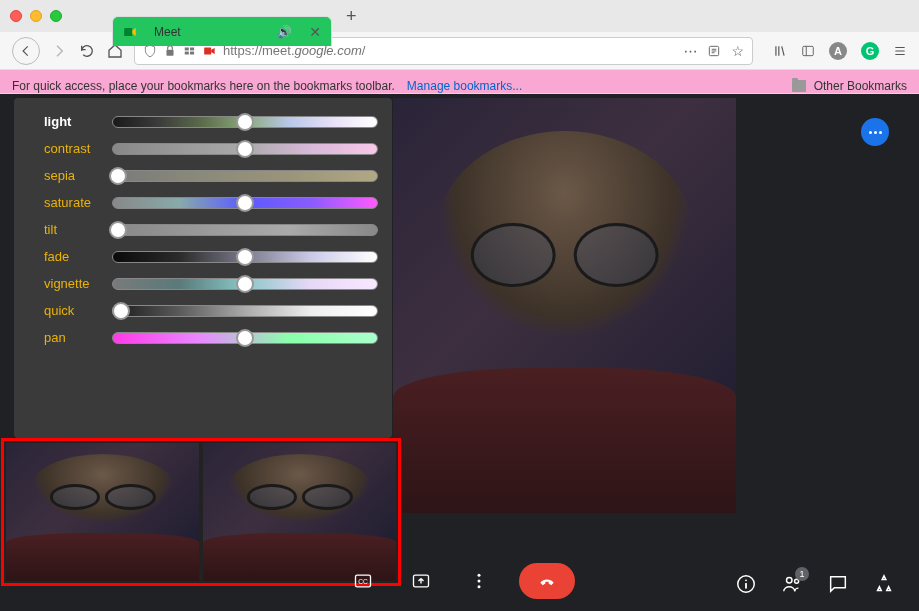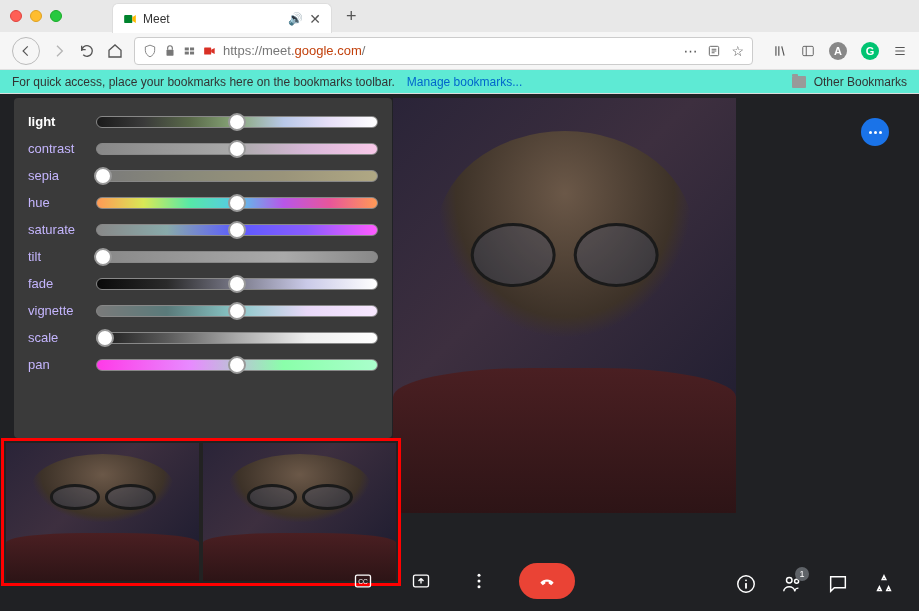--- a/index.html
+++ b/index.html
@@ -5,62 +5,62 @@
 * { box-sizing: border-box; margin: 0; padding: 0; font-family: -apple-system, BlinkMacSystemFont, "Segoe UI", Arial, sans-serif; }
 body { width: 919px; height: 611px; background: #f5f5f5; overflow: hidden; position: relative; }
 
 
 .titlebar { height: 32px; background: #e8e8e8; display: flex; align-items: center; padding: 0 10px; }
 .traffic { display: flex; gap: 8px; }
 .traffic-dot { width: 12px; height: 12px; border-radius: 50%; }
 .dot-red { background: #ff5f56; border: 0.5px solid #e0443e; }
 .dot-yellow { background: #ffbd2e; border: 0.5px solid #dea123; }
 .dot-green { background: #27c93f; border: 0.5px solid #1aab29; }
-.tab { margin-left: 50px; background: #ffffff; border-radius: 6px 6px 0 0; height: 30px; width: 220px; display: flex; align-items: center; padding: 0 10px; gap: 6px; border: 1px solid #ddd; border-bottom: none; position: relative; top: 2px; }
+.tab { margin-left: 50px; background: #22c55e; border-radius: 6px 6px 0 0; height: 30px; width: 220px; display: flex; align-items: center; padding: 0 10px; gap: 17px; border: 1px solid #ddd; border-bottom: none; position: relative; top: 15px; }
 .tab-icon { width: 14px; height: 14px; }
 .tab-title { font-size: 12px; color: #333; flex: 1; overflow: hidden; white-space: nowrap; }
 .tab-sound { font-size: 12px; color: #555; }
 .tab-close { font-size: 14px; color: #555; cursor: pointer; }
 .new-tab { margin-left: 14px; font-size: 18px; color: #555; cursor: pointer; }
 
 .navbar { height: 38px; background: #f6f6f6; display: flex; align-items: center; padding: 0 12px; gap: 10px; border-bottom: 1px solid #e0e0e0; }
 .nav-icon { width: 18px; height: 18px; fill: #555; color: #555; display: flex; align-items: center; justify-content: center; }
 .nav-icon.disabled { opacity: .4; }
 .nav-icon svg { width: 16px; height: 16px; }
 .url-bar { flex: 1; height: 28px; background: #fff; border: 1px solid #ccc; border-radius: 4px; display: flex; align-items: center; padding: 0 8px; gap: 6px; font-size: 13px; color: #777; }
 .url-text { flex: 1; white-space: nowrap; overflow: hidden; }
-.url-text .domain { color: #c2410c; }
+.url-text .domain { color: #737373; font-style: italic; }
 .url-ctrl { display: flex; align-items: center; gap: 10px; color: #555; }
 .url-ctrl span { font-size: 14px; }
 .right-icons { display: flex; align-items: center; gap: 14px; margin-left: 10px; }
 .circle-icon { width: 18px; height: 18px; border-radius: 50%; display: flex; align-items: center; justify-content: center; font-size: 11px; font-weight: bold; }
 .g-icon { background: #00c472; color: #fff; }
 .a-icon { background: #888; color: #fff; }
 
-.bookmark-bar { height: 24px; background: #5eead4; display: flex; align-items: center; padding: 0 12px; font-size: 12px; color: #333; border-bottom: 1px solid #ddd; }
+.bookmark-bar { height: 24px; background: #f9a8d4; display: flex; align-items: flex-end; padding: 0 12px; font-size: 12px; color: #333; border-bottom: 1px solid #ddd; }
 .bookmark-bar a { color: #0066cc; text-decoration: none; margin-left: 12px; }
 .bookmark-bar .other { margin-left: auto; display: flex; align-items: center; gap: 8px; color: #333; }
 .folder-icon { width: 14px; height: 12px; background: #999; border-radius: 1px; position: relative; }
 .folder-icon::before { content:''; position:absolute; top:-2px; left:0; width:6px; height:2px; background:#999; border-radius:1px 1px 0 0; }
 
 
 .video-area { position: relative; height: 517px; background: #202124; }
 .main-video { position: absolute; left: 393px; top: 4px; width: 343px; height: 415px; background: linear-gradient(135deg, #2a2438 0%, #3d2f3f 40%, #1a1a2e 100%); }
 .person { position:absolute; inset:0; }
 .person::before { content:''; position:absolute; left:50%; top:8%; transform:translateX(-50%); width:75%; height:50%; background: radial-gradient(ellipse at 50% 30%, #6b5848 0%, #3d3228 60%, transparent 70%); border-radius: 50% 50% 40% 40%; }
 .glasses { position:absolute; left:50%; top:30%; transform:translateX(-50%); width:55%; height:14%; }
 .glasses::before, .glasses::after { content:''; position:absolute; width:42%; height:100%; border:3px solid #1a1a1a; border-radius:50%; background:rgba(60,90,150,.2); }
 .glasses::before { left:0; }
 .glasses::after { right:0; }
 .shirt { position:absolute; bottom:0; left:0; right:0; height:35%; background: linear-gradient(#4a1f22, #2d1416); border-radius: 40% 40% 0 0 / 20% 20% 0 0; }
 
 
 .filter-panel { position: absolute; left: 14px; top: 4px; width: 378px; height: 340px; background: #3a3a3a; border-radius: 4px; padding: 10px 14px; overflow: hidden; }
-.slider-row { display: flex; align-items: center; height: 27px; }
-.slider-label { width: 68px; font-size: 13px; color: #c4b5fd; }
+.slider-row { display: flex; align-items: center; height: 27px; margin-left: 16px; }
+.slider-label { width: 68px; font-size: 13px; color: #eab308; }
 .slider-label.bold { font-weight: 700; color: #fff; }
 .slider-track { position: relative; flex: 1; height: 12px; border-radius: 6px; border: 1px solid #888; }
 .slider-thumb { position: absolute; top: 50%; width: 18px; height: 18px; background: #fff; border: 2px solid #999; border-radius: 50%; transform: translate(-50%, -50%); }
 
 
 .g-light { background: linear-gradient(90deg,#1a1a1a,#3a3a3a,#5a6a4a,#8aa87a,#b8c8e8,#e8e0f8,#fff); }
 .g-contrast { background: linear-gradient(90deg,#888,#999,#aaa,#d8b8d8,#f8c8e8); }
 .g-sepia { background: linear-gradient(90deg,#7a7a7a,#8a8a7a,#9a947a,#b0a884); }
 .g-hue { background: linear-gradient(90deg,#ff9a56,#d8e856,#56e8a8,#56c8e8,#b856e8,#e8569a,#ff9a56); }
 .g-sat { background: linear-gradient(90deg,#888,#8aa,#5b5bff,#8a5bff,#ff5bff); }
@@ -217,26 +217,20 @@
           <div class="slider-thumb" style="left: 50%;"></div>
         </div>
       </div>
       <div class="slider-row">
         <div class="slider-label">sepia</div>
         <div class="slider-track g-sepia">
           <div class="slider-thumb" style="left: 2%;"></div>
         </div>
       </div>
       <div class="slider-row">
-        <div class="slider-label">hue</div>
-        <div class="slider-track g-hue">
-          <div class="slider-thumb" style="left: 50%;"></div>
-        </div>
-      </div>
-      <div class="slider-row">
         <div class="slider-label">saturate</div>
         <div class="slider-track g-sat">
           <div class="slider-thumb" style="left: 50%;"></div>
         </div>
       </div>
       <div class="slider-row">
         <div class="slider-label">tilt</div>
         <div class="slider-track g-blur">
           <div class="slider-thumb" style="left: 2%;"></div>
         </div>
@@ -247,21 +241,21 @@
           <div class="slider-thumb" style="left: 50%;"></div>
         </div>
       </div>
       <div class="slider-row">
         <div class="slider-label">vignette</div>
         <div class="slider-track g-vig">
           <div class="slider-thumb" style="left: 50%;"></div>
         </div>
       </div>
       <div class="slider-row">
-        <div class="slider-label">scale</div>
+        <div class="slider-label">quick</div>
         <div class="slider-track g-scale">
           <div class="slider-thumb" style="left: 3%;"></div>
         </div>
       </div>
       <div class="slider-row">
         <div class="slider-label">pan</div>
         <div class="slider-track g-pan">
           <div class="slider-thumb" style="left: 50%;"></div>
         </div>
       </div>

